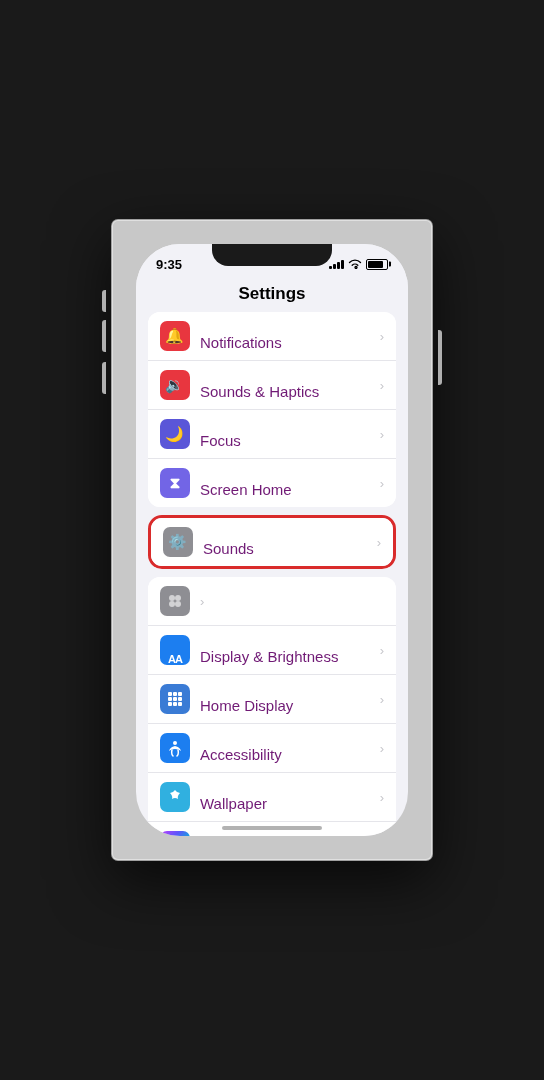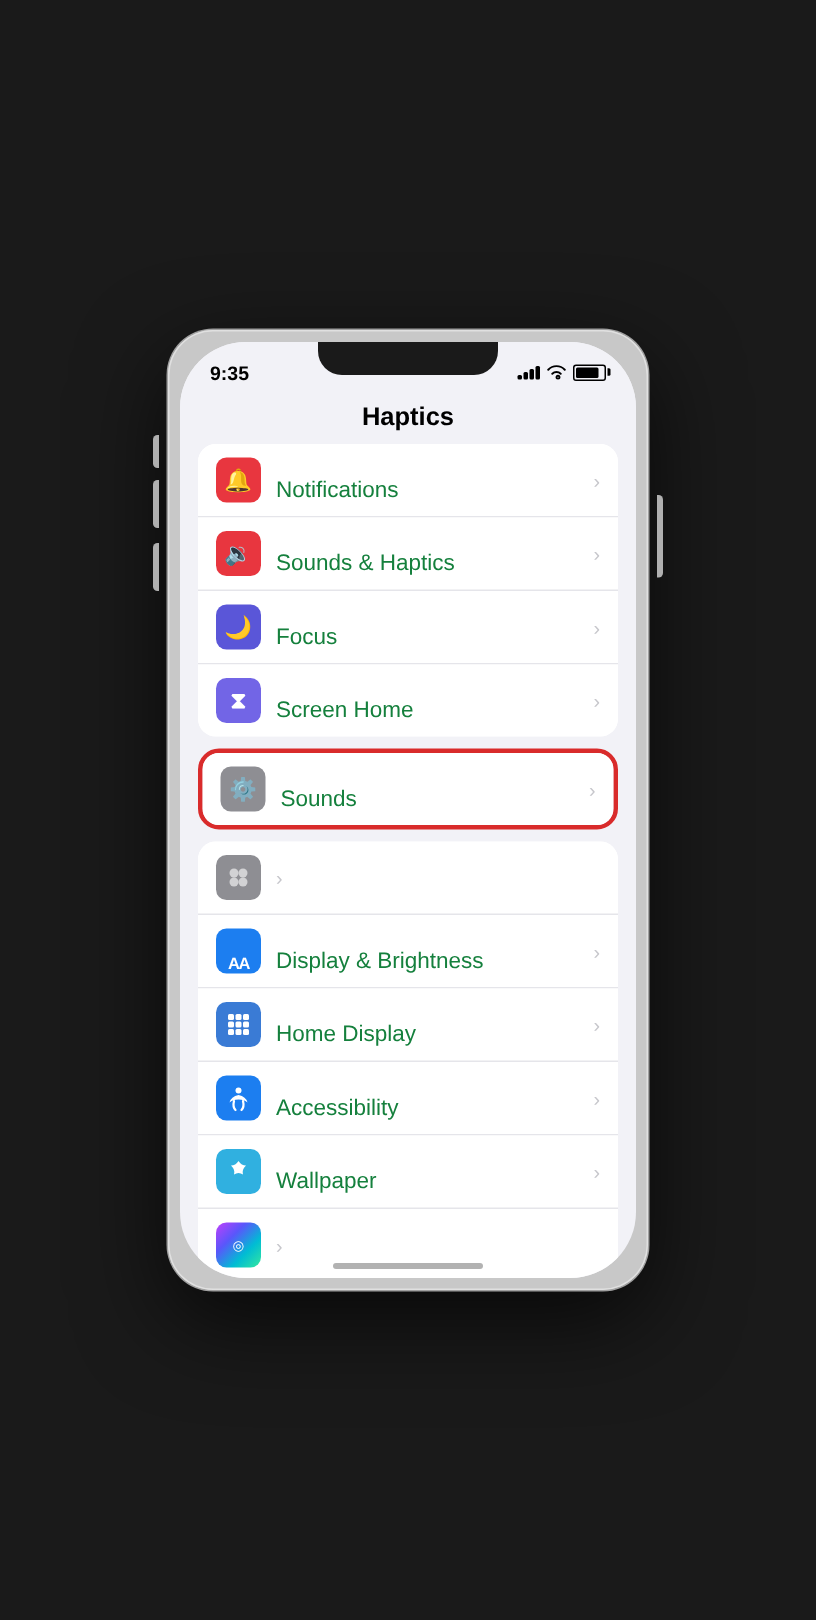--- a/index.html
+++ b/index.html
@@ -10,22 +10,22 @@
       justify-content: center;
       align-items: center;
       min-height: 100vh;
       font-family: -apple-system, BlinkMacSystemFont, 'SF Pro Display', 'Helvetica Neue', sans-serif;
     }
 
     .phone-outer {
       width: 320px;
       height: 640px;
       background: #c8c8c8;
-      border-radius: 30px;
-      padding: 8px;
+      border-radius: 6px;
+      padding: 24px;
       box-shadow:
         0 0 0 1px #a0a0a0,
         0 20px 60px rgba(0,0,0,0.7),
         inset 0 0 0 1px #e0e0e0;
       position: relative;
     }
 
     .phone-inner {
       width: 100%;
       height: 100%;
@@ -161,21 +161,21 @@
       align-items: center;
       justify-content: center;
       margin-right: 10px;
       flex-shrink: 0;
       font-size: 16px;
     }
 
     .item-label {
       flex: 1;
       font-size: 15px;
-      color: #15803d;
+      color: #701a75;
       margin-top: 12px;
     }
 
     .chevron {
       color: #c7c7cc;
       font-size: 13px;
       font-weight: 500;
     }
 
     
@@ -247,21 +247,21 @@
         </div>
         <svg width="14" height="10" viewBox="0 0 14 10" fill="none">
           <path d="M7 8.5a1 1 0 1 1 0 .01M4.2 6.2a4.0 4.0 0 0 1 5.6 0M1.5 3.5a7.5 7.5 0 0 1 11 0" stroke="#000" stroke-width="1.3" stroke-linecap="round"></path>
         </svg>
         <div class="battery-icon">
           <div class="battery-fill"></div>
         </div>
       </div>
     </div>
 
-    <div class="page-title">Haptics</div>
+    <div class="page-title">Settings</div>
 
     <div class="scroll-content">
 
       <div class="settings-group">
 
         <div class="settings-item">
           <div class="icon-wrap" style="background:#e8363f;">
             <span style="font-size:15px;">🔔</span>
           </div>
           <span class="item-label">Notifications</span>

